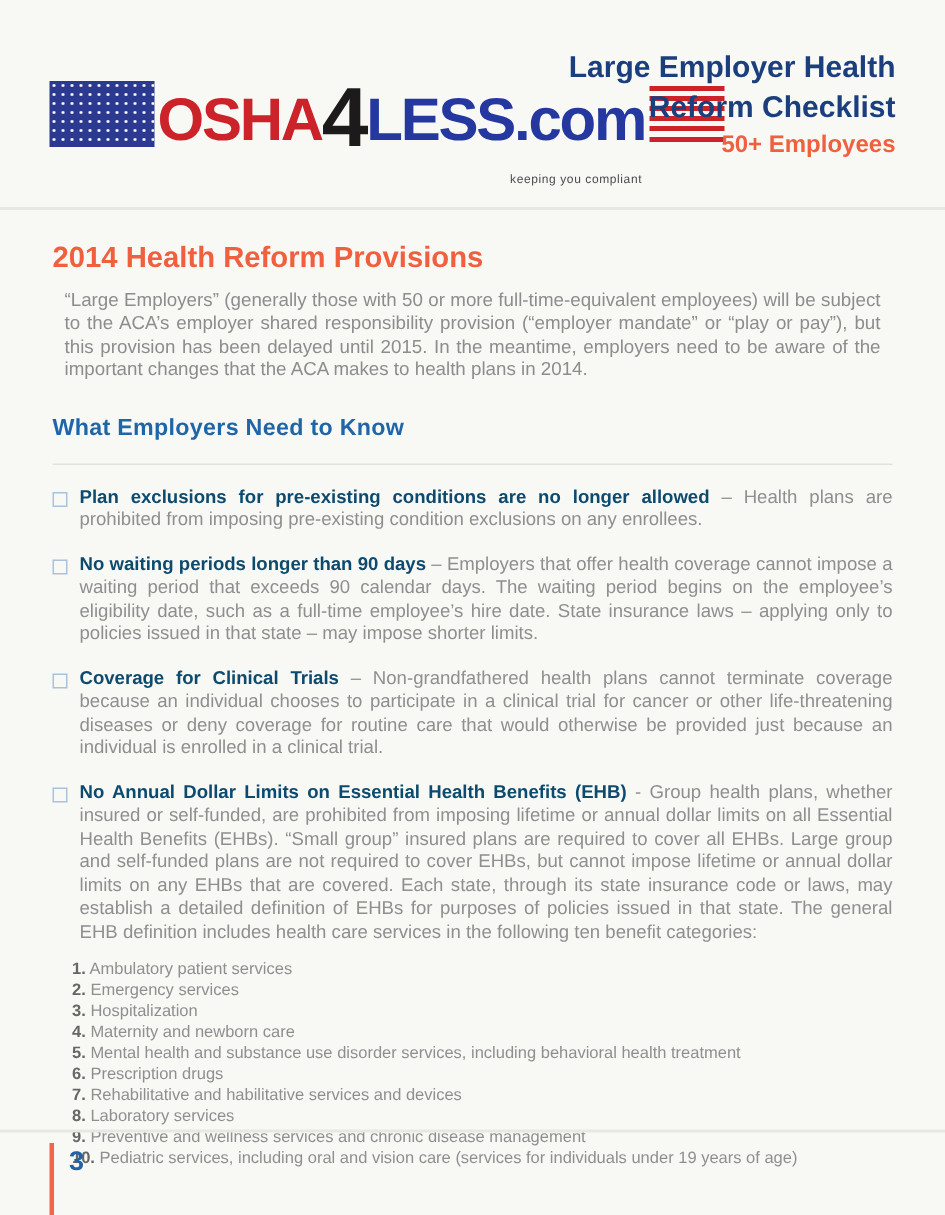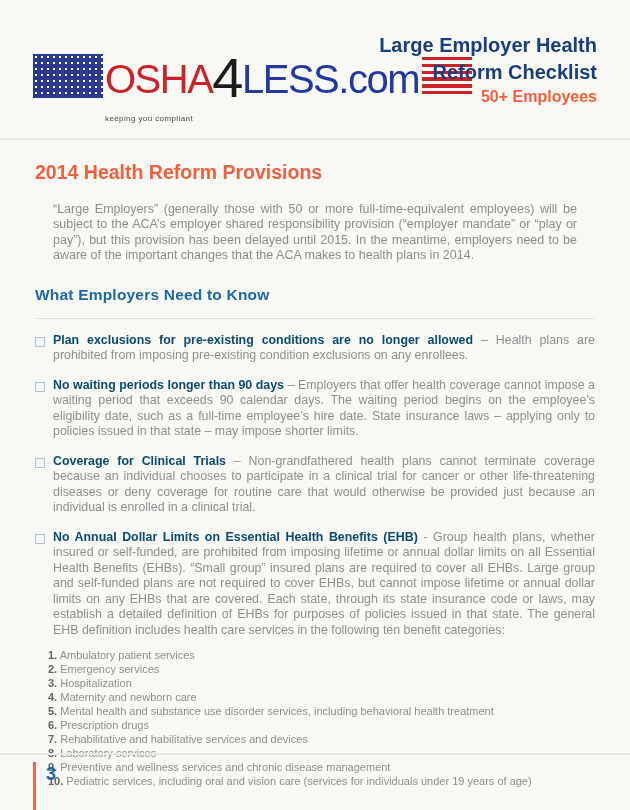--- a/index.html
+++ b/index.html
@@ -13,40 +13,40 @@
   .header{position:relative;height:138px;border-bottom:2px solid #e7e7e4;}
   .logo{position:absolute;left:33px;top:52px;display:flex;align-items:flex-start;}
   .flag-canton{
     width:70px;height:44px;flex:none;margin-top:2px;
     background-color:#2b3990;
     background-image:radial-gradient(#ffffff 0.8px, transparent 1.1px);
     background-size:6px 6px;
     background-position:0 0;
   }
   .logo-text-wrap{margin-left:2px;}
-  .logo-text{font-weight:normal;letter-spacing:-1.5px;line-height:44px;white-space:nowrap;}
+  .logo-text{font-weight:bold;letter-spacing:-1.5px;line-height:44px;white-space:nowrap;}
   .logo-osha{color:#cc2229;font-size:40px;}
   .logo-four{color:#1d1a1b;font-size:56px;display:inline-block;transform:translateY(4px);}
   .logo-less{color:#2438a0;font-size:40px;}
   .logo-com{color:#2438a0;font-size:40px;}
   .logo-tagline{
-    font-size:8px;color:#4a4a4a;letter-spacing:0.4px;
+    text-align:right;font-size:8px;color:#4a4a4a;letter-spacing:0.4px;
     margin-top:4px;padding-right:2px;
   }
   .flag-stripes{
     width:50px;height:38px;flex:none;margin-left:3px;margin-top:5px;
     background:repeating-linear-gradient(#cc2229 0 3.4px, #f8f8f5 3.4px 6.8px);
   }
   .header-titles{position:absolute;right:33px;top:32px;text-align:right;}
   .doc-title{color:#1b3e7c;font-weight:bold;font-size:20px;line-height:27px;}
   .doc-subtitle{color:#f0603e;font-weight:bold;font-size:16px;margin-top:2px;}
   
   .main{padding:0 35px;}
   .section-title{color:#f0603e;font-weight:bold;font-size:19.5px;margin:21px 0 9px;}
-  .intro{color:#8d8d8d;font-size:12.5px;line-height:1.23;text-align:justify;margin:18px;}
+  .intro{color:#8d8d8d;font-size:12.5px;line-height:1.23;text-align:justify;margin:8px;}
   .subheading{
     color:#1f66a9;font-weight:bold;font-size:15.5px;letter-spacing:0.2px;
     margin:22px 0 0;padding-bottom:14px;border-bottom:1px solid #e1e1de;
   }
   .checklist{margin-top:5px;}
   .check-item{display:flex;gap:8px;margin-top:14px;}
   .checkbox{width:8px;height:8px;border:1px solid #a9c3dc;flex:none;margin-top:4px;background:transparent;}
   .check-text{margin:0;font-size:12.4px;line-height:1.25;text-align:justify;color:#8f8f8f;}
   .check-text .lead{color:#0c4a6e;font-weight:bold;}
   .benefits{list-style:none;margin:11px 0 0 13px;padding:0;}

